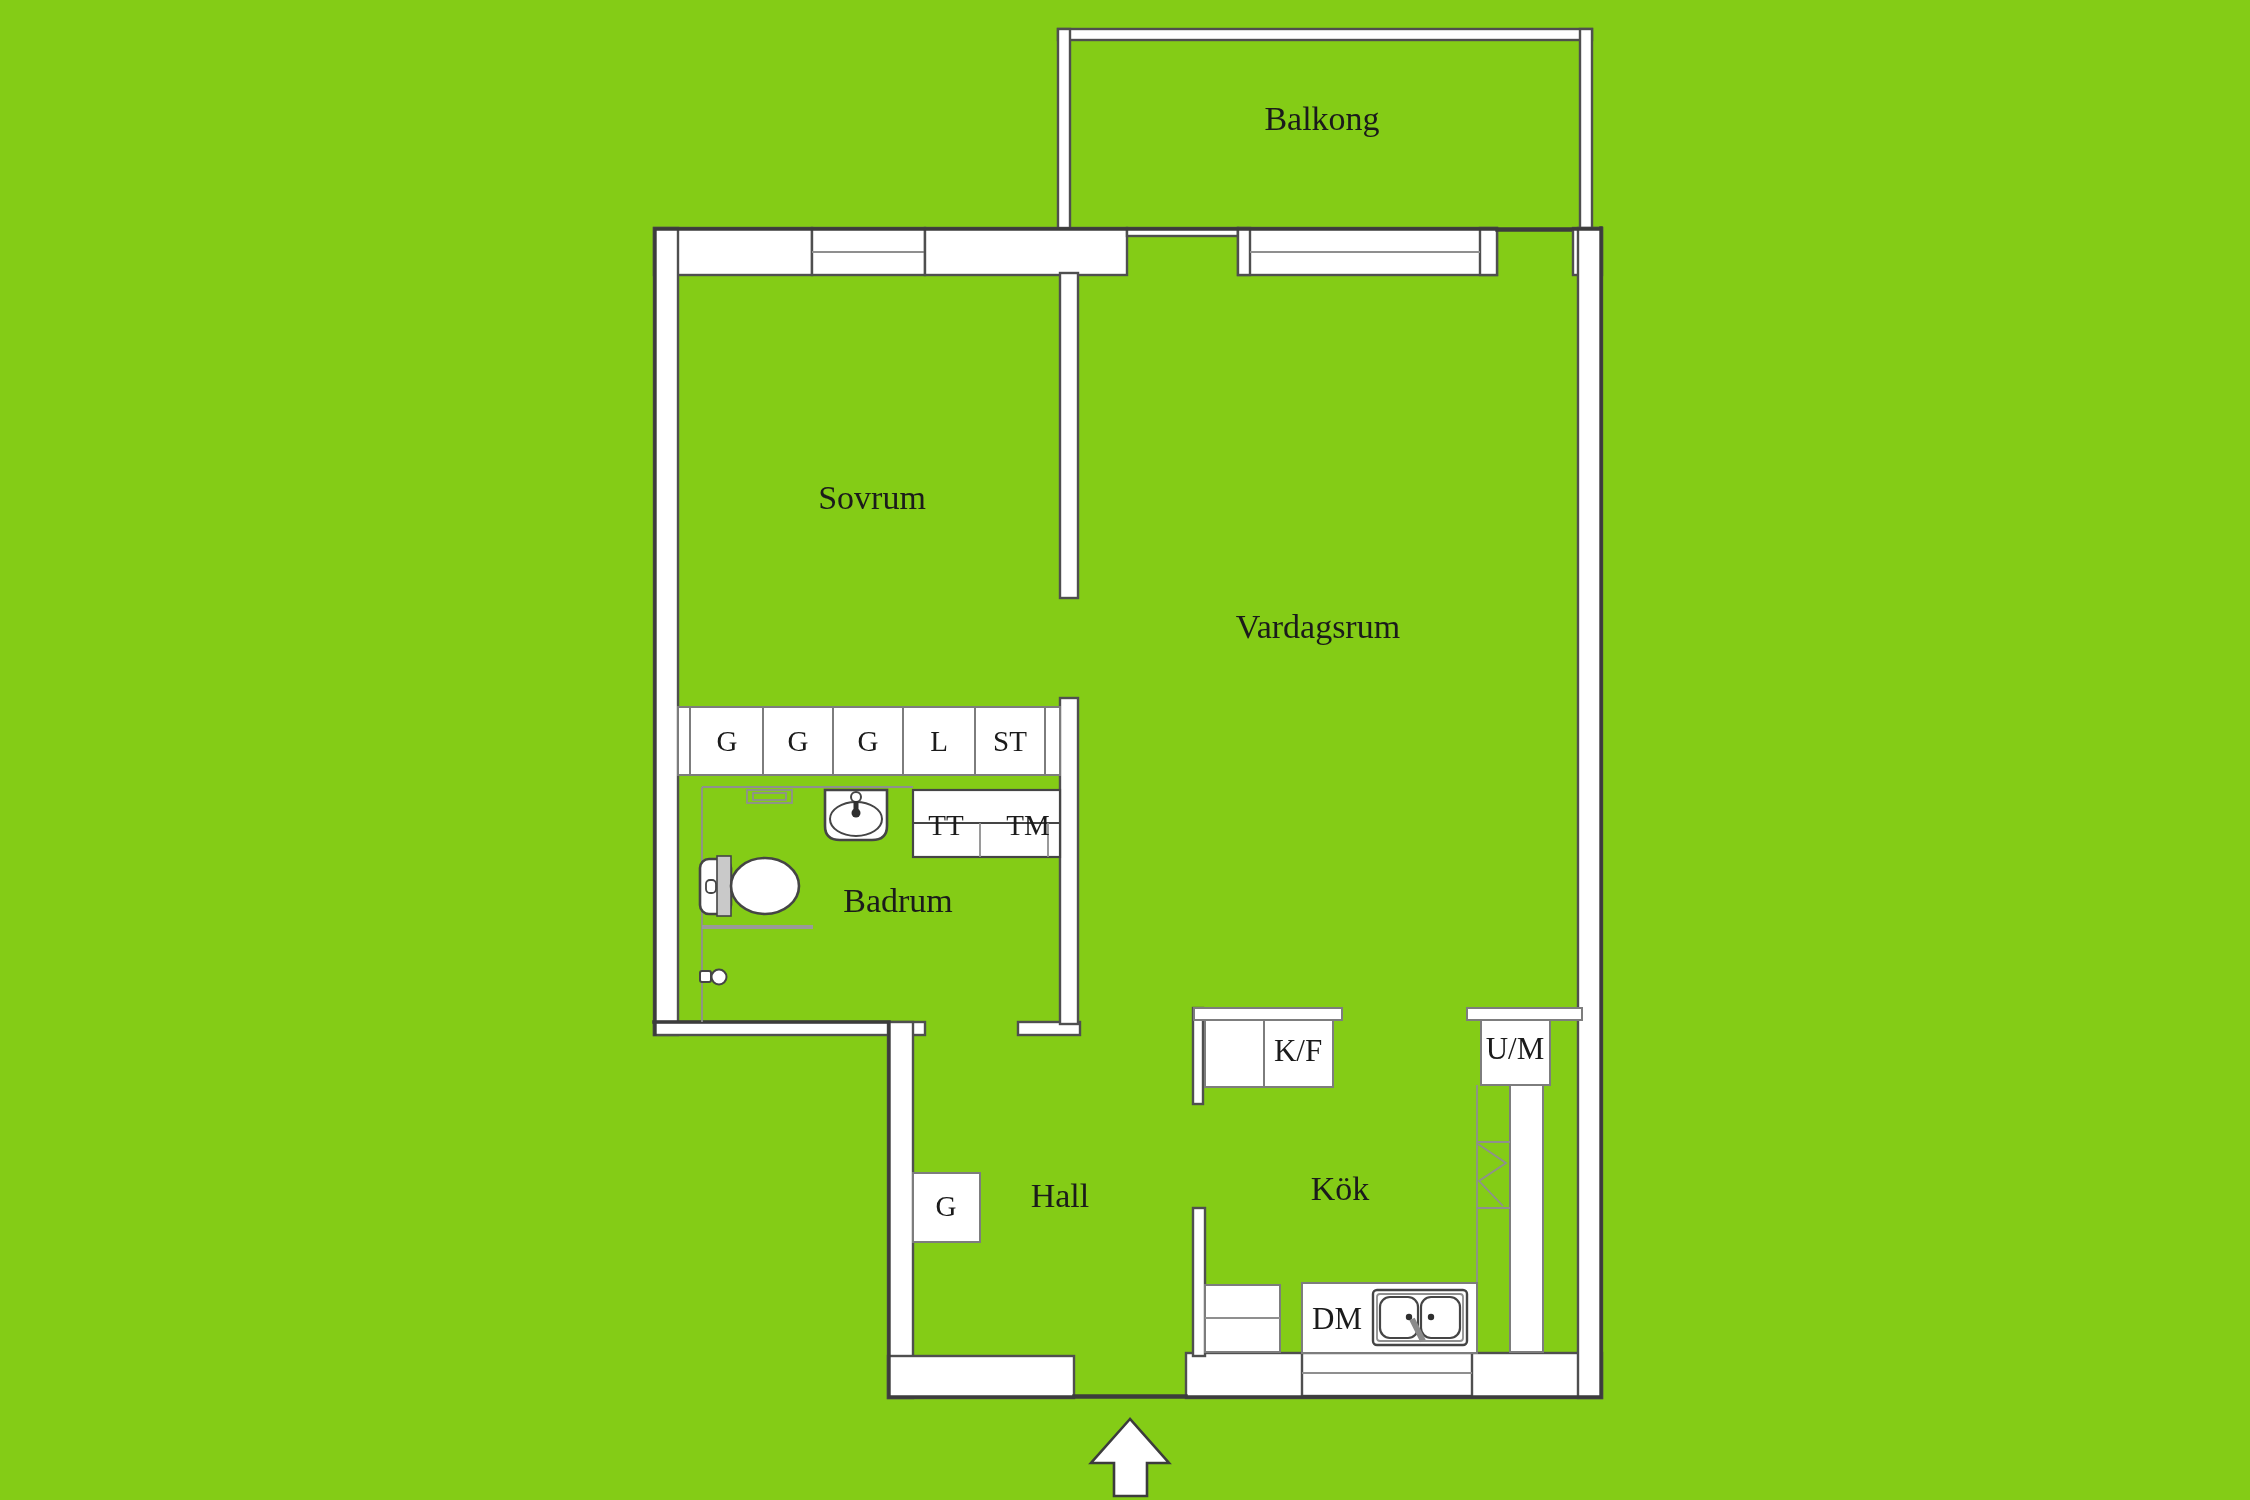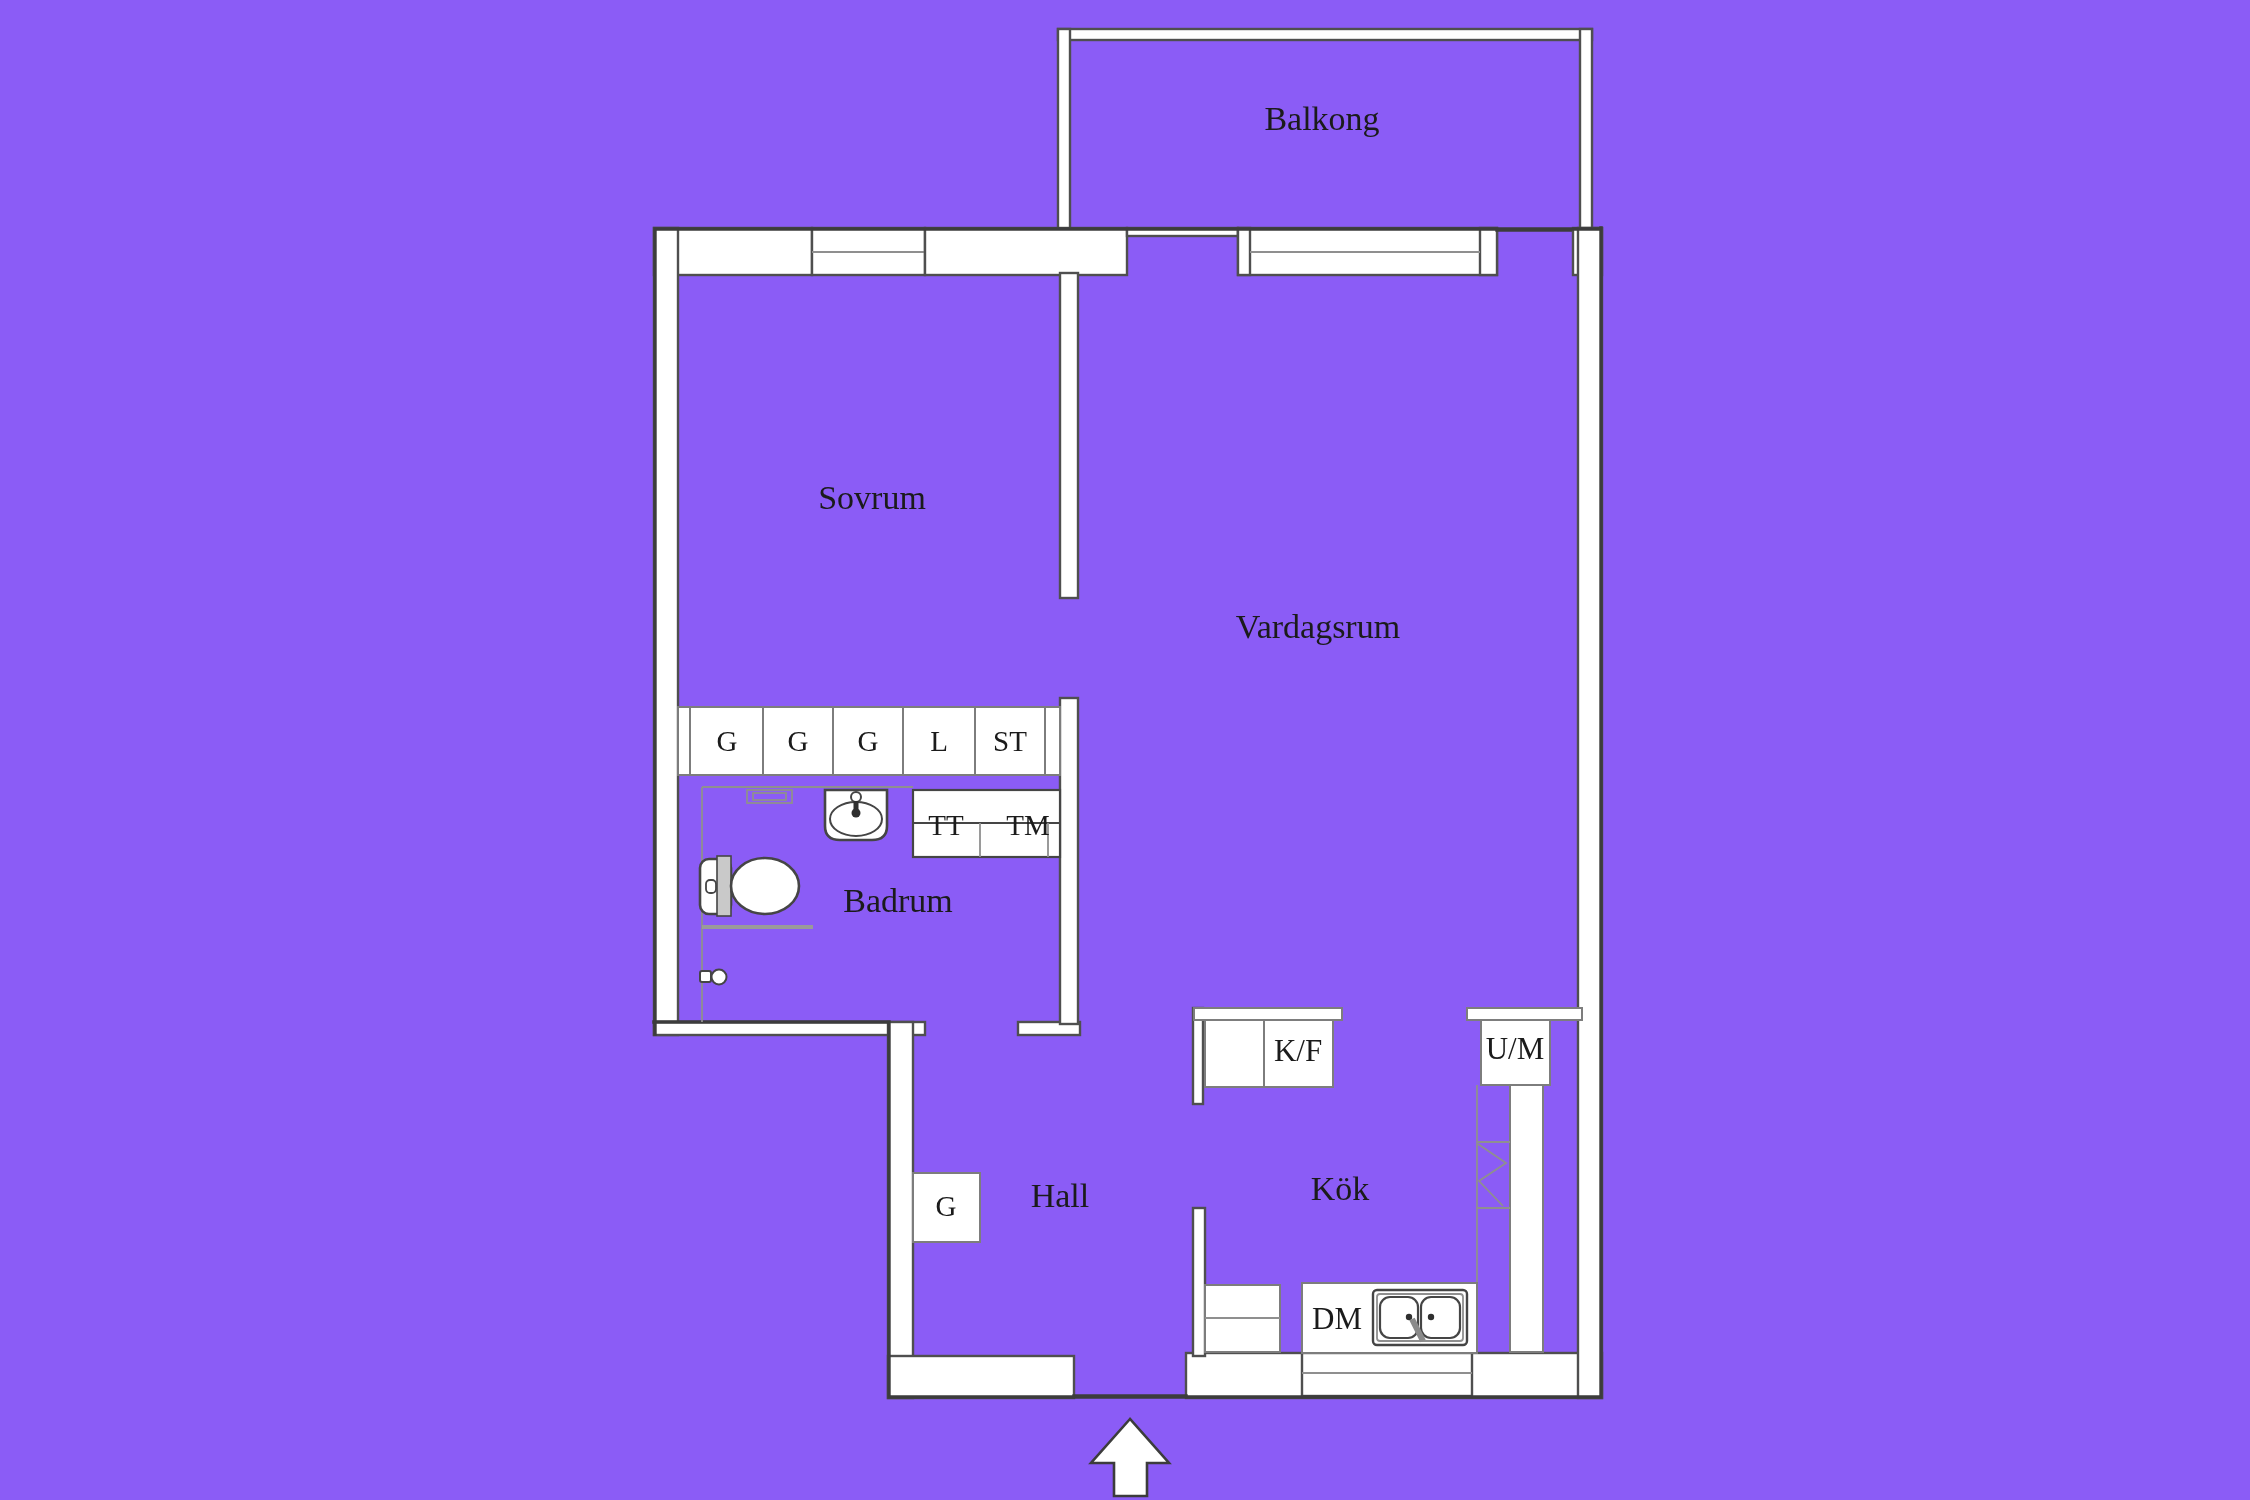--- a/index.html
+++ b/index.html
@@ -1,16 +1,16 @@
 <!DOCTYPE html>
 <html><head>
 <meta charset="utf-8">
 <style>
   html,body{margin:0;padding:0;background:#ffffff;}
-  .page{position:relative;width:2250px;height:1500px;background:#8b5cf6;overflow:hidden;text-align:right;}
+  .page{position:relative;width:2250px;height:1500px;background:#84cc16;overflow:hidden;text-align:right;}
   svg{display:block;}
   
   .w{fill:#ffffff;stroke:#4f4f4f;stroke-width:2.4;}
   
   .outer{fill:none;stroke:#3c3c3c;stroke-width:3.4;stroke-linecap:square;}
   
   .t{fill:none;stroke:#8f8f8f;stroke-width:1.8;}
   
   .c{fill:#ffffff;stroke:#7d7d7d;stroke-width:2;}
   

